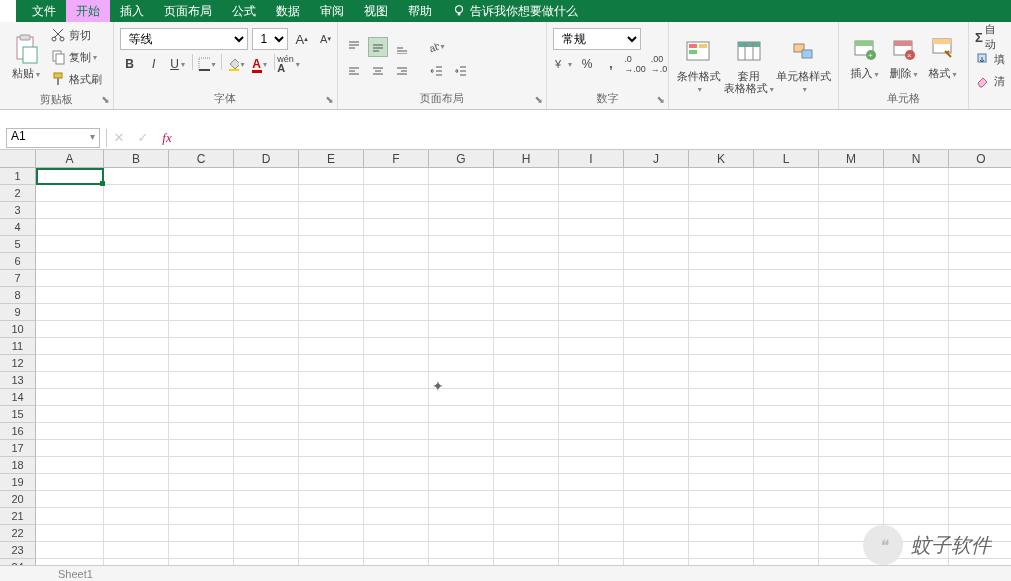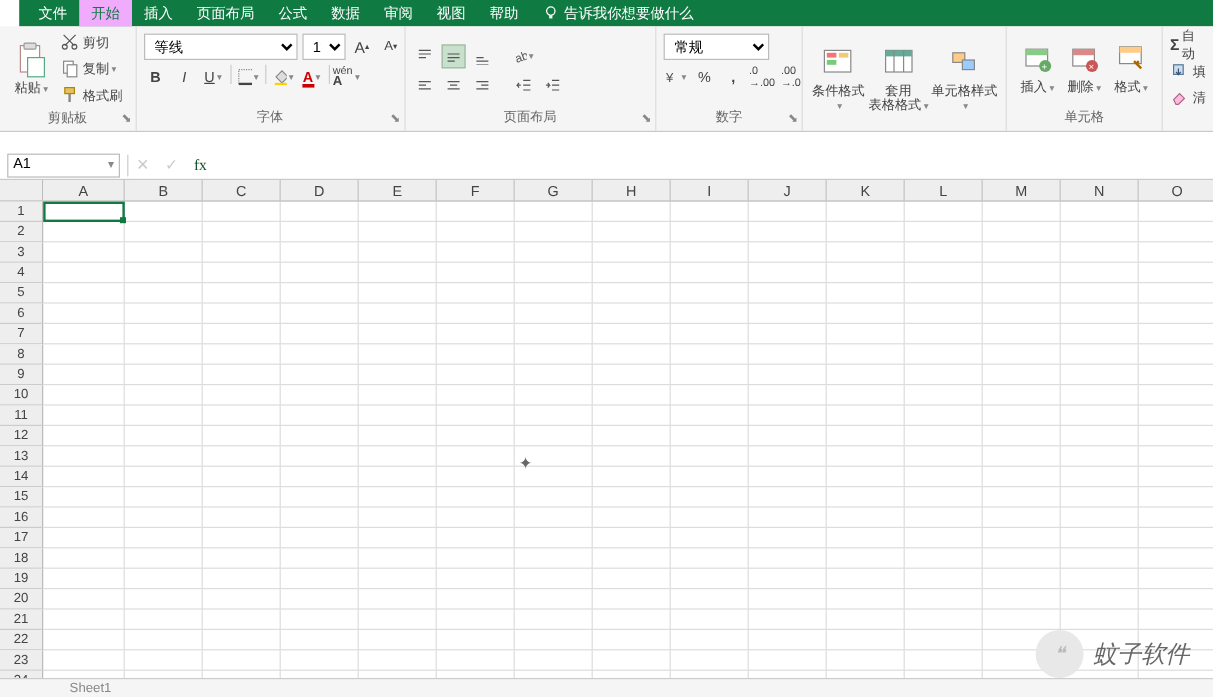--- a/index.html
+++ b/index.html
@@ -23,21 +23,21 @@
 .sel { height:22px; font-size:12px; border:1px solid #bbb; padding:0 4px; background:#fff; }
 .font-sel { width:128px; } .size-sel { width:36px; }
 .icrow { display:flex; gap:4px; margin-top:4px; }
 .icbtn { width:20px; height:20px; display:flex; align-items:center; justify-content:center; cursor:pointer; font-size:12px; color:#444; border:1px solid transparent; }
 .icbtn.active { background:#c8e0cc; border:1px solid #9db7a0; }
 .dd::after { content:"▾"; font-size:8px; margin-left:2px; color:#888; }
 .bar { height:24px; background:#fff; border-bottom:1px solid #c9c9c9; display:flex; align-items:center; }
 .namebox { width:94px; height:20px; margin:0 6px; font-size:12px; padding:0 4px; border:1px solid #bbb; background:#fff; position:relative; }
 .namebox::after { content:"▾"; position:absolute; right:4px; top:2px; color:#888; font-size:10px; }
 .fxbtn { width:24px; text-align:center; color:#888; font-size:13px; cursor:pointer; }
-.fx { font-family:serif; color:#14532d; }
+.fx { font-style:italic; font-family:serif; color:#be185d; }
 .fxinput { flex:1; height:20px; border:none; outline:none; font-size:12px; padding:0 4px; }
 .grid-wrap { position:absolute; top:150px; left:0; right:0; bottom:16px; overflow:hidden; background:#fff; }
 .corner { position:absolute; left:0; top:0; width:36px; height:18px; background:#eee; border-right:1px solid #bbb; border-bottom:1px solid #bbb; }
 .colhdrs { position:absolute; left:36px; top:0; height:18px; display:flex; }
 .colhdr { width:65px; height:18px; background:#eee; border-right:1px solid #bbb; border-bottom:1px solid #bbb; text-align:center; font-size:12px; color:#444; line-height:18px; }
 .colhdr:first-child { width:68px; }
 .rowhdrs { position:absolute; left:0; top:18px; width:36px; }
 .rowhdr { height:17px; background:#eee; border-right:1px solid #bbb; border-bottom:1px solid #ccc; text-align:center; font-size:11px; color:#444; line-height:17px; }
 .cells { position:absolute; left:36px; top:18px; }
 .crow { display:flex; }

